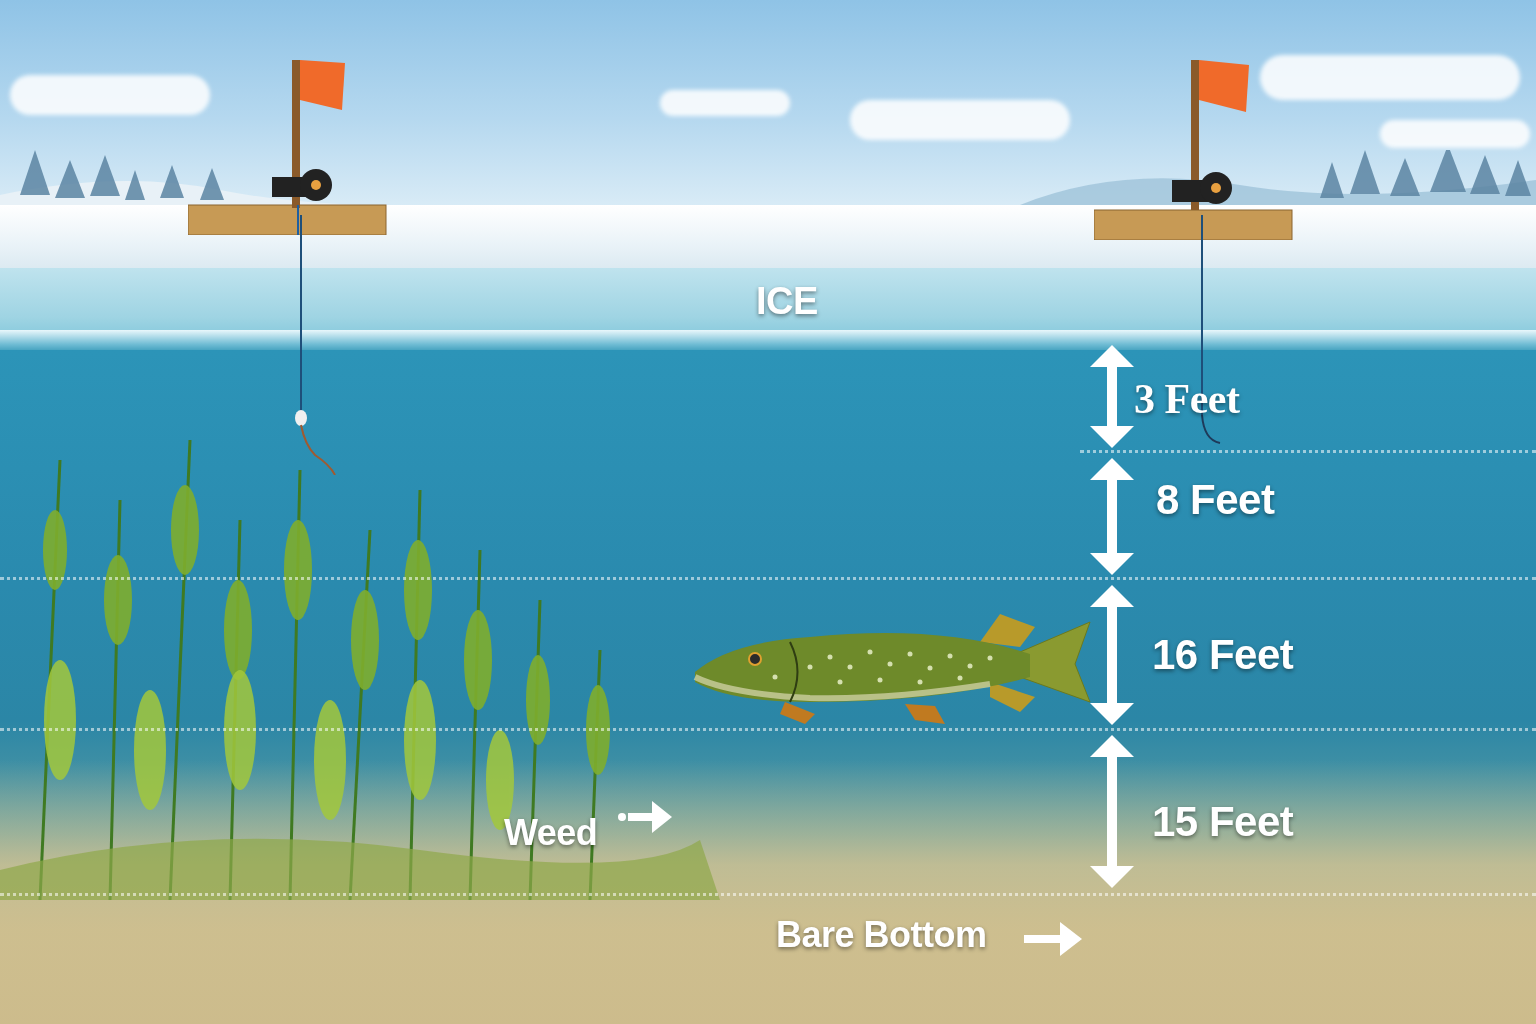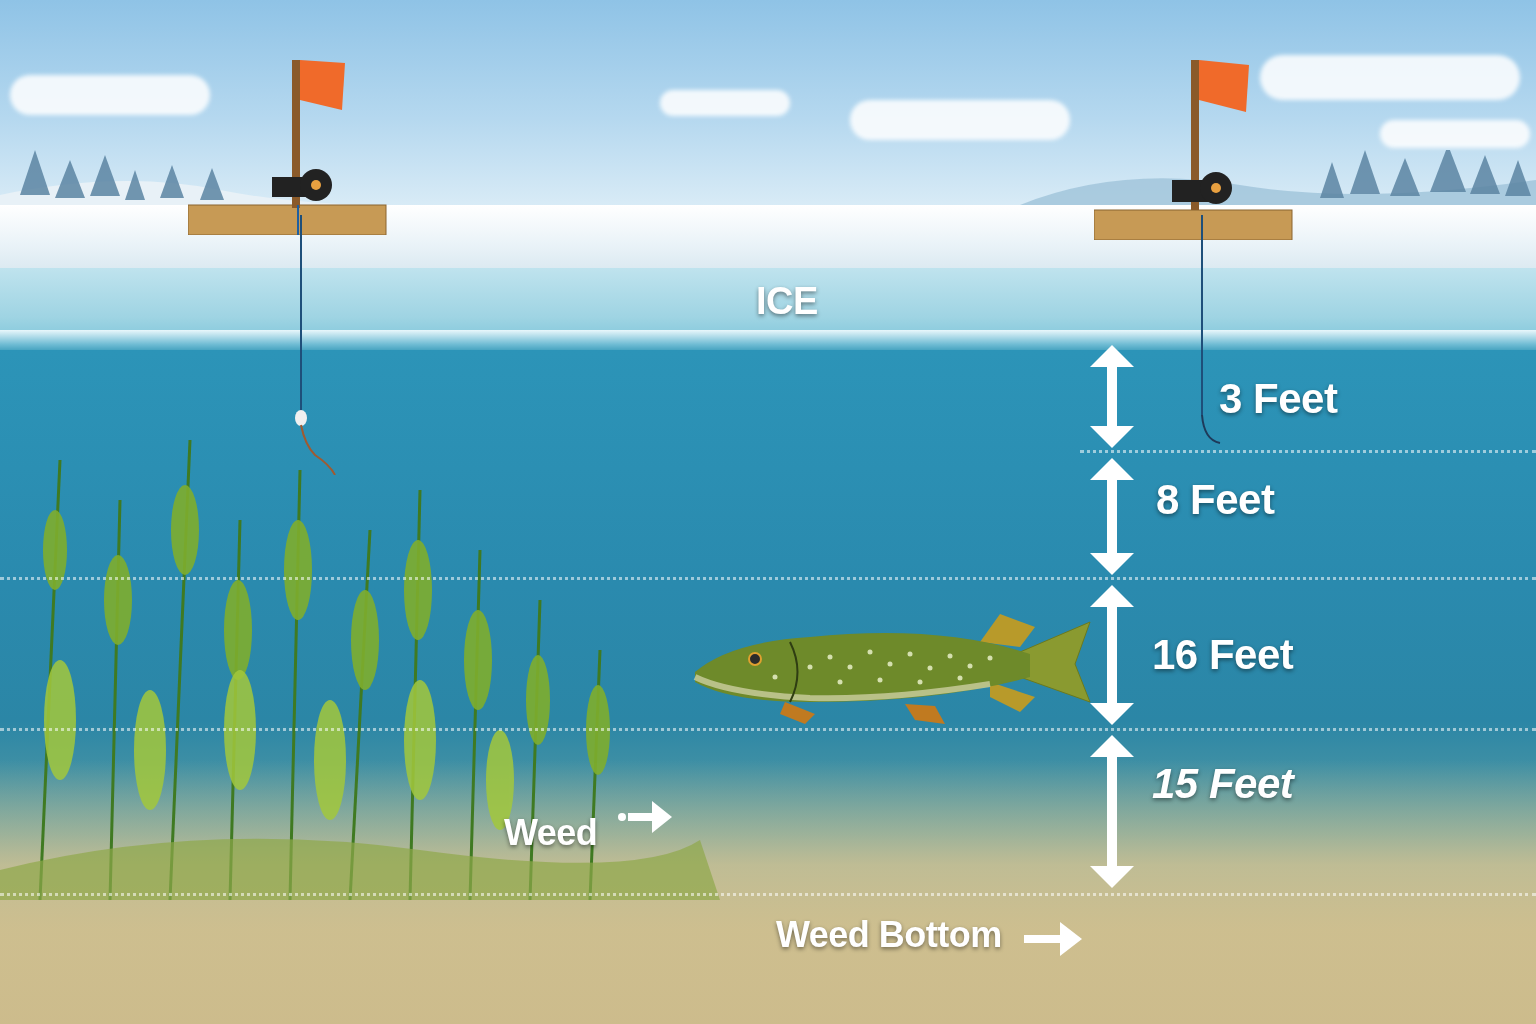--- a/index.html
+++ b/index.html
@@ -137,24 +137,24 @@
 <svg class="arrow" style="top:458px;height:117px;" width="44" height="117" viewBox="0 0 44 117">
   <polygon points="22,0 44,22 27,22 27,95 44,95 22,117 0,95 17,95 17,22 0,22" fill="#fff"></polygon>
 </svg>
 <svg class="arrow" style="top:585px;height:140px;" width="44" height="140" viewBox="0 0 44 140">
   <polygon points="22,0 44,22 27,22 27,118 44,118 22,140 0,118 17,118 17,22 0,22" fill="#fff"></polygon>
 </svg>
 <svg class="arrow" style="top:735px;height:153px;" width="44" height="153" viewBox="0 0 44 153">
   <polygon points="22,0 44,22 27,22 27,131 44,131 22,153 0,131 17,131 17,22 0,22" fill="#fff"></polygon>
 </svg>
 
-<div class="label depth" style="left:1219px;top:375px;">3 Feet</div>
+<div class="label depth" style="left:1134px;top:375px;font-family:Liberation Serif, serif;">3 Feet</div>
 <div class="label depth" style="left:1156px;top:476px;">8 Feet</div>
 <div class="label depth" style="left:1152px;top:631px;">16 Feet</div>
-<div class="label depth" style="left:1152px;top:760px;font-style:italic;">15 Feet</div>
+<div class="label depth" style="left:1152px;top:798px;">15 Feet</div>
 
 <svg style="position:absolute;left:690px;top:602px;" width="405" height="125" viewBox="0 0 405 125">
   <polygon points="330,50 400,20 385,62 400,100 330,75" fill="#8a9a30" stroke="#6b7a1e"></polygon>
   <polygon points="290,40 310,12 345,25 330,45" fill="#b89a2a"></polygon>
   <polygon points="300,80 345,95 330,110 300,95" fill="#b89a2a"></polygon>
   <polygon points="95,100 125,112 115,122 90,112" fill="#c07a20"></polygon>
   <polygon points="215,102 245,104 255,122 225,118" fill="#c07a20"></polygon>
   <path d="M5 70 Q40 40 120 35 Q250 22 340 52 L340 75 Q250 100 120 100 Q40 100 5 80Z" fill="#6e8a2a"></path>
   <path d="M5 75 Q40 92 120 96 Q200 98 300 82" fill="none" stroke="#d8d8b0" stroke-width="6" opacity=".7"></path>
   <circle cx="65" cy="57" r="6" fill="#2b2b2b" stroke="#e0a030" stroke-width="2"></circle>
@@ -177,17 +177,17 @@
       <circle cx="85" cy="75" r="2.5"></circle>
   </g>
 </svg>
 
 <div class="label" style="left:504px;top:796px;font-size:36px;margin-top:16px;">Weed</div>
 <svg style="position:absolute;left:612px;top:798px;" width="62" height="38" viewBox="0 0 62 38">
   <circle cx="10" cy="19" r="4" fill="#fff"></circle>
   <rect x="16" y="15" width="26" height="8" fill="#fff"></rect>
   <polygon points="40,3 60,19 40,35" fill="#fff"></polygon>
 </svg>
-<div class="label" style="left:776px;top:914px;font-size:36px;">Weed Bottom</div>
+<div class="label" style="left:776px;top:914px;font-size:36px;">Bare Bottom</div>
 <svg style="position:absolute;left:1024px;top:920px;" width="60" height="38" viewBox="0 0 60 38">
   <rect x="0" y="15" width="38" height="8" fill="#fff"></rect>
   <polygon points="36,2 58,19 36,36" fill="#fff"></polygon>
 </svg>
 
 </body></html>

